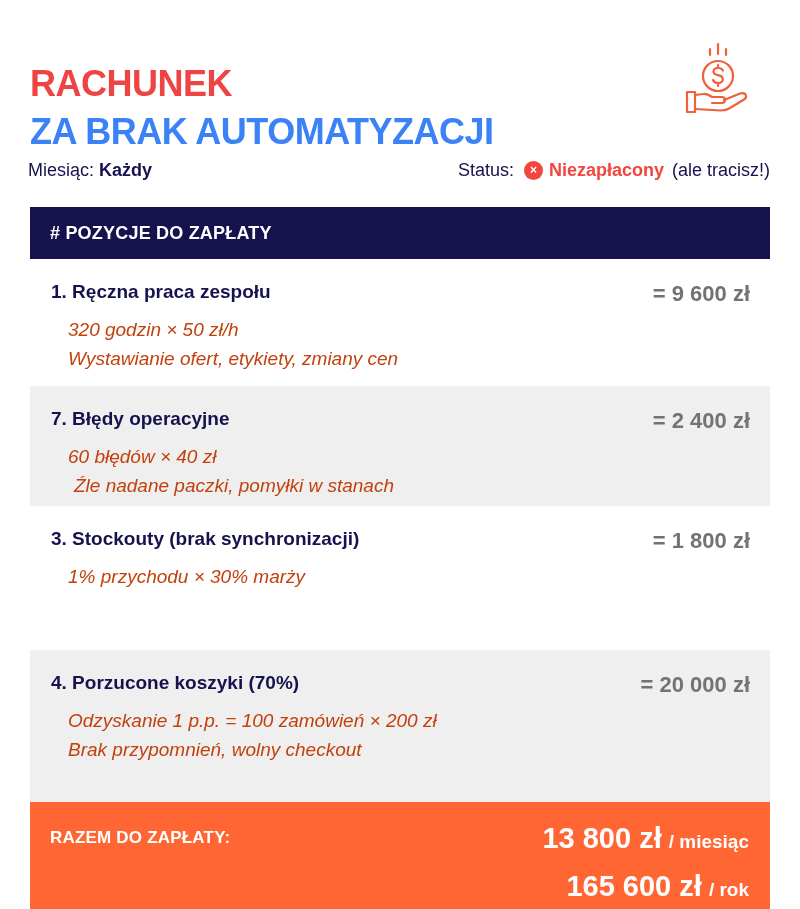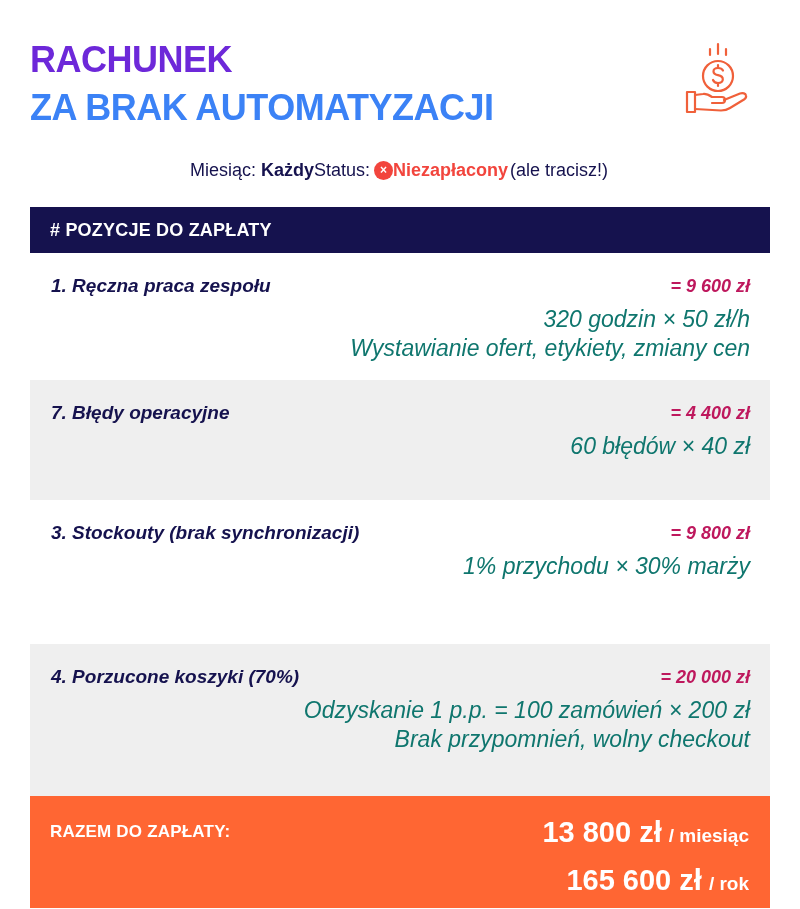--- a/index.html
+++ b/index.html
@@ -18,48 +18,49 @@
     }
     .title {
       position: absolute;
       left: 30px;
       top: 36px;
       font-weight: 700;
       font-size: 36px;
       line-height: 48px;
       letter-spacing: -0.5px;
     }
-    .title .line1 { color: #6d28d9; display: block; }
+    .title .line1 { color: #ef4444; display: block; margin-top: 24px; }
     .title .line2 { color: #3b82f6; display: block; }
 
     .hand-icon {
       position: absolute;
       left: 684px;
       top: 42px;
       width: 68px;
       height: 74px;
     }
 
     .meta {
       position: absolute;
       left: 28px;
       right: 30px;
       top: 156px;
       height: 28px;
       display: flex;
-      justify-content: center;
+      justify-content: space-between;
       align-items: center;
       font-size: 18px;
       color: #15124e;
     }
     .meta .label { font-weight: 400; }
     .meta .value { font-weight: 700; }
     .status {
       display: flex;
       align-items: center;
+      gap: 6px;
     }
     .status-x {
       display: inline-flex;
       width: 19px;
       height: 19px;
       border-radius: 50%;
       background: #f2453d;
       color: #ffffff;
       font-size: 12px;
       font-weight: 700;
@@ -74,21 +75,21 @@
     }
     .status-note { color: #15124e; margin-left: 2px; }
 
     .table {
       position: absolute;
       left: 30px;
       top: 207px;
       width: 740px;
     }
     .table-header {
-      height: 46px;
+      height: 52px;
       background: #15124e;
       color: #ffffff;
       font-weight: 700;
       font-size: 18px;
       display: flex;
       align-items: center;
       padding-left: 20px;
       letter-spacing: 0.2px;
     }
     .item {
@@ -96,40 +97,38 @@
       padding: 22px 20px 0 21px;
     }
     .item.alt { background: #efefef; }
     .item.h1 { height: 127px; }
     .item.h2 { height: 120px; }
     .item.h3 { height: 144px; }
     .item.h4 { height: 152px; }
     .item-row {
       display: flex;
       justify-content: space-between;
-      align-items: flex-end;
-      font-style: italic;
+      align-items: flex-start;
     }
     .item-title {
       font-weight: 700;
       font-size: 19px;
       color: #15124e;
     }
     .item-amount {
       font-weight: 700;
-      font-size: 18px;
-      color: #be185d;
+      font-size: 22px;
+      color: #737373;
     }
     .item-detail {
       font-style: italic;
-      font-size: 23px;
-      color: #0f766e;
+      font-size: 19px;
+      color: #c2410c;
       margin-left: 17px;
       line-height: 29px;
-      text-align: right;
     }
     .item-detail.first { margin-top: 8px; }
     .item-detail.indent { margin-left: 23px; }
 
     .total {
       height: 112px;
       background: #ff6633;
       color: #ffffff;
       position: relative;
     }
@@ -214,29 +213,30 @@
         <span class="item-title">1. Ręczna praca zespołu</span>
         <span class="item-amount">= 9 600 zł</span>
       </div>
       <div class="item-detail first">320 godzin × 50 zł/h</div>
       <div class="item-detail">Wystawianie ofert, etykiety, zmiany cen</div>
     </div>
 
     <div class="item alt h2">
       <div class="item-row">
         <span class="item-title">7. Błędy operacyjne</span>
-        <span class="item-amount">= 4 400 zł</span>
+        <span class="item-amount">= 2 400 zł</span>
       </div>
       <div class="item-detail first">60 błędów × 40 zł</div>
+      <div class="item-detail indent">Źle nadane paczki, pomyłki w stanach</div>
     </div>
 
     <div class="item h3">
       <div class="item-row">
         <span class="item-title">3. Stockouty (brak synchronizacji)</span>
-        <span class="item-amount">= 9 800 zł</span>
+        <span class="item-amount">= 1 800 zł</span>
       </div>
       <div class="item-detail first">1% przychodu × 30% marży</div>
     </div>
 
     <div class="item alt h4">
       <div class="item-row">
         <span class="item-title">4. Porzucone koszyki (70%)</span>
         <span class="item-amount">= 20 000 zł</span>
       </div>
       <div class="item-detail first">Odzyskanie 1 p.p. = 100 zamówień × 200 zł</div>

